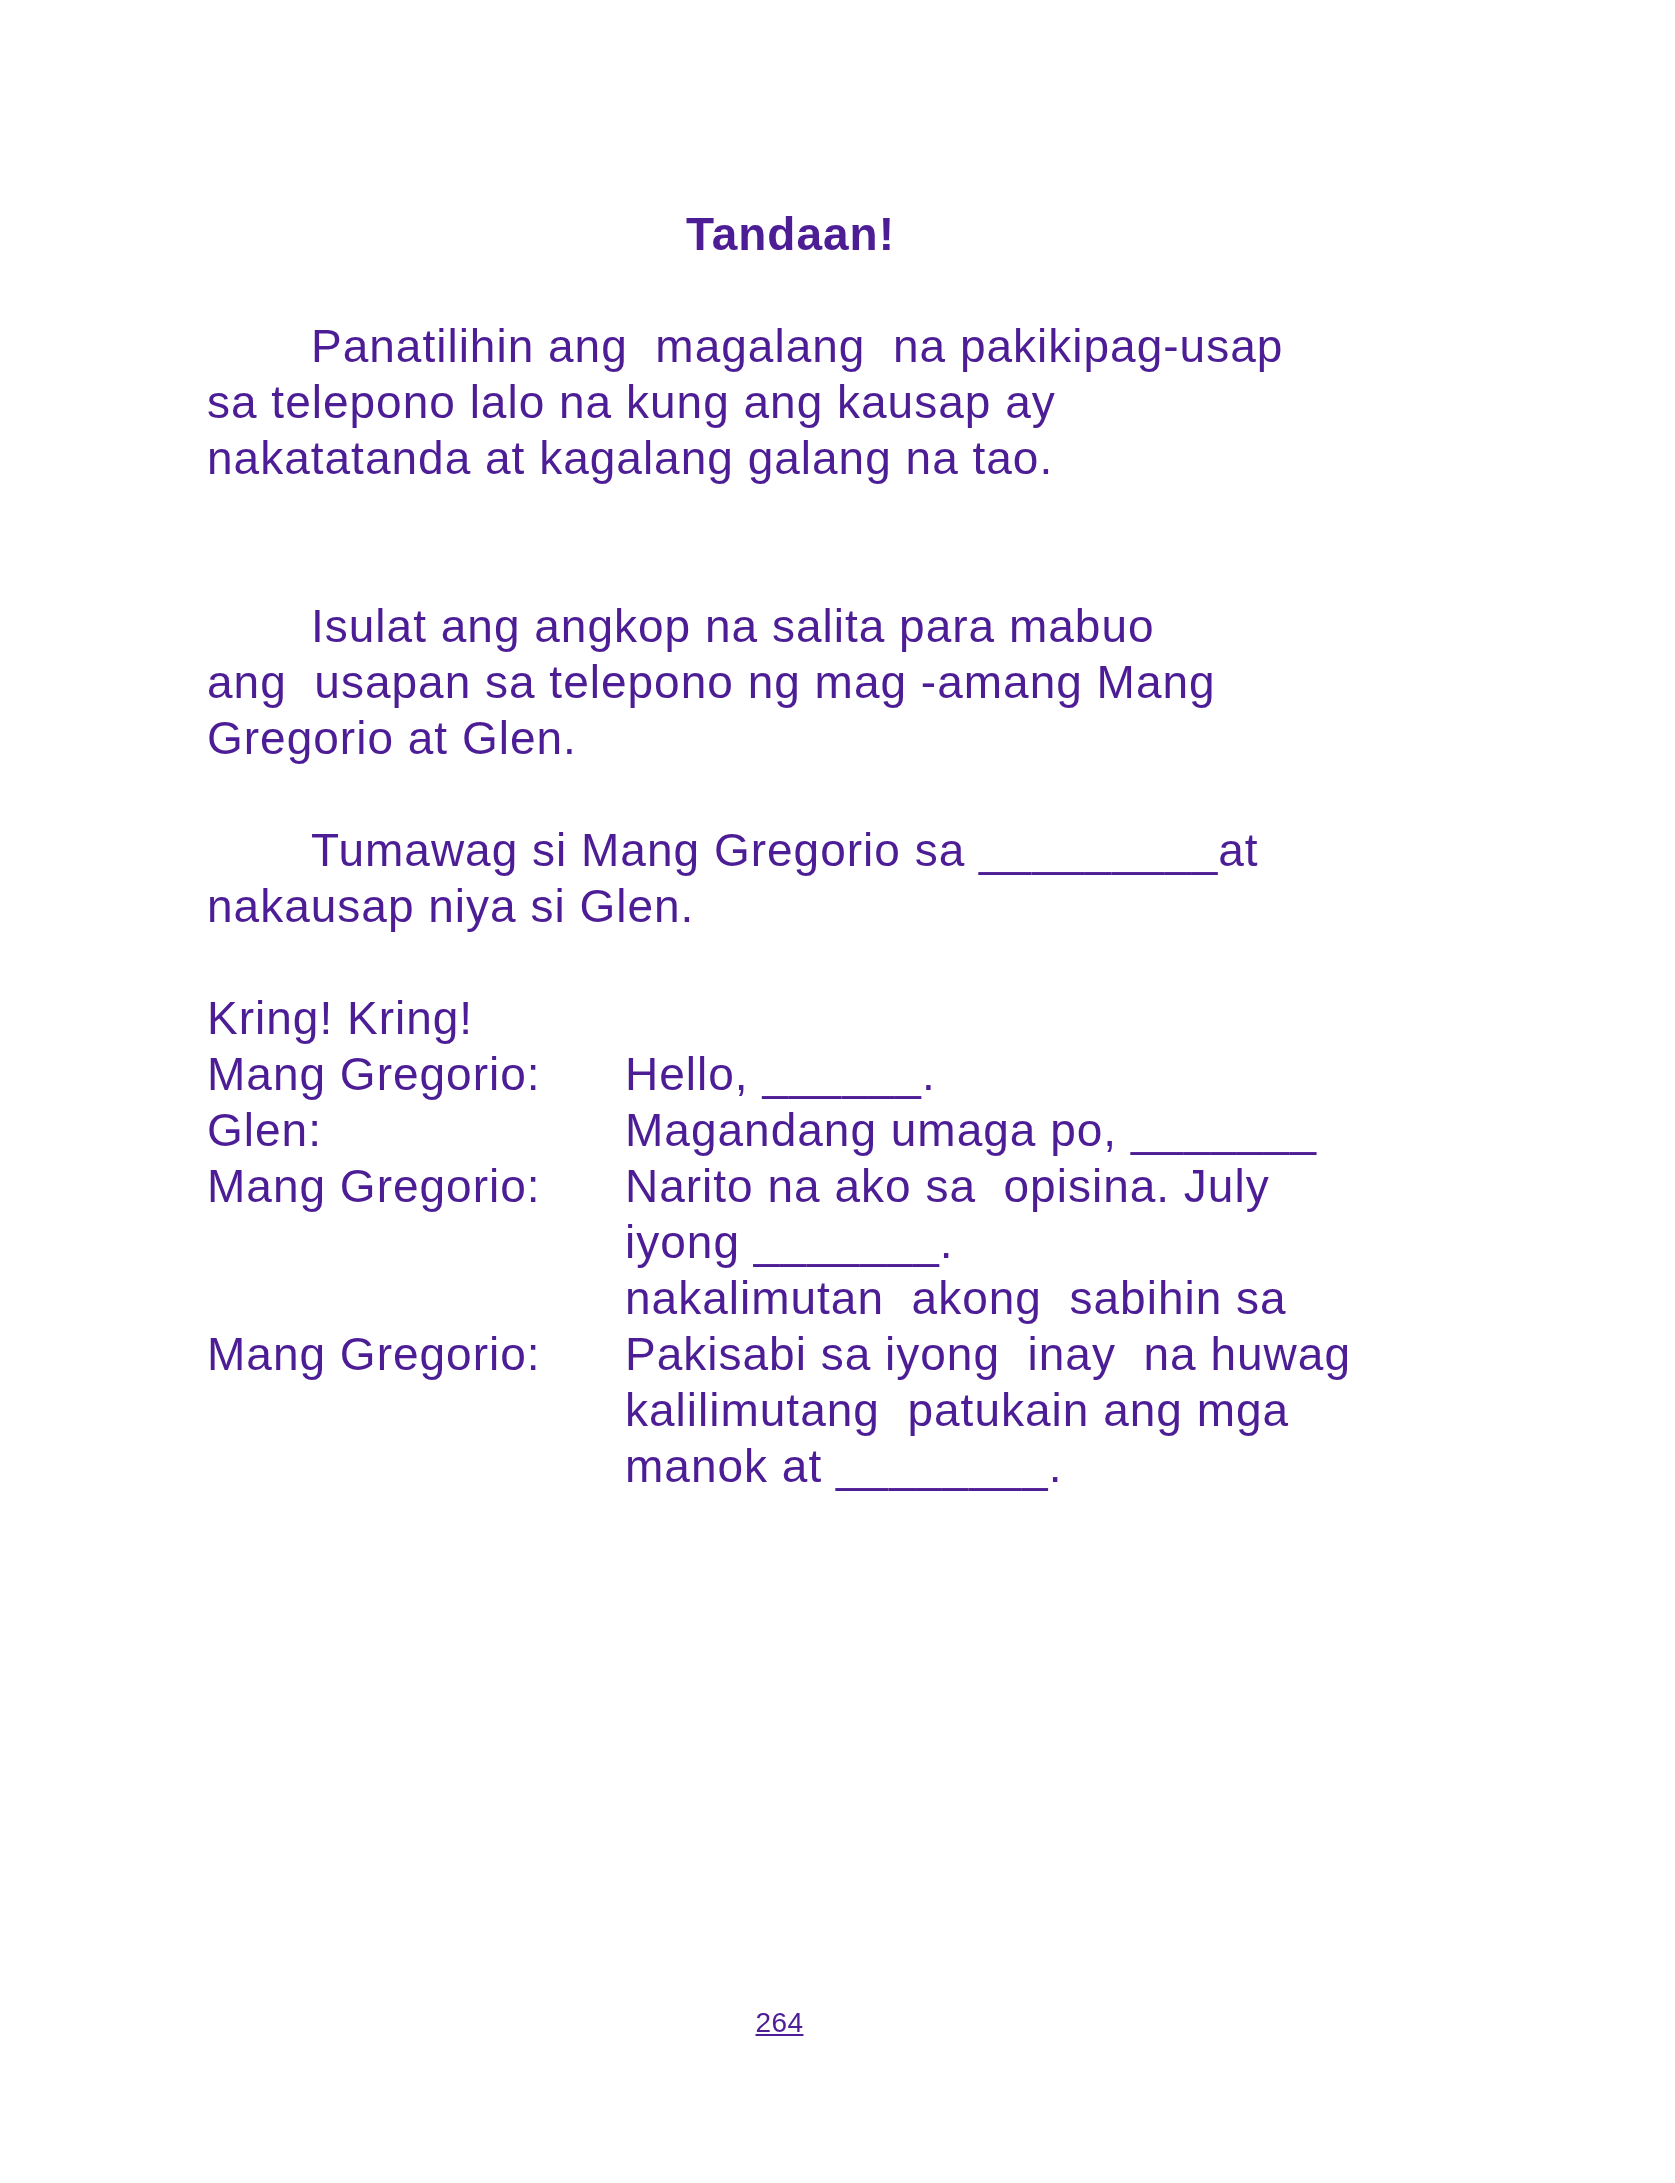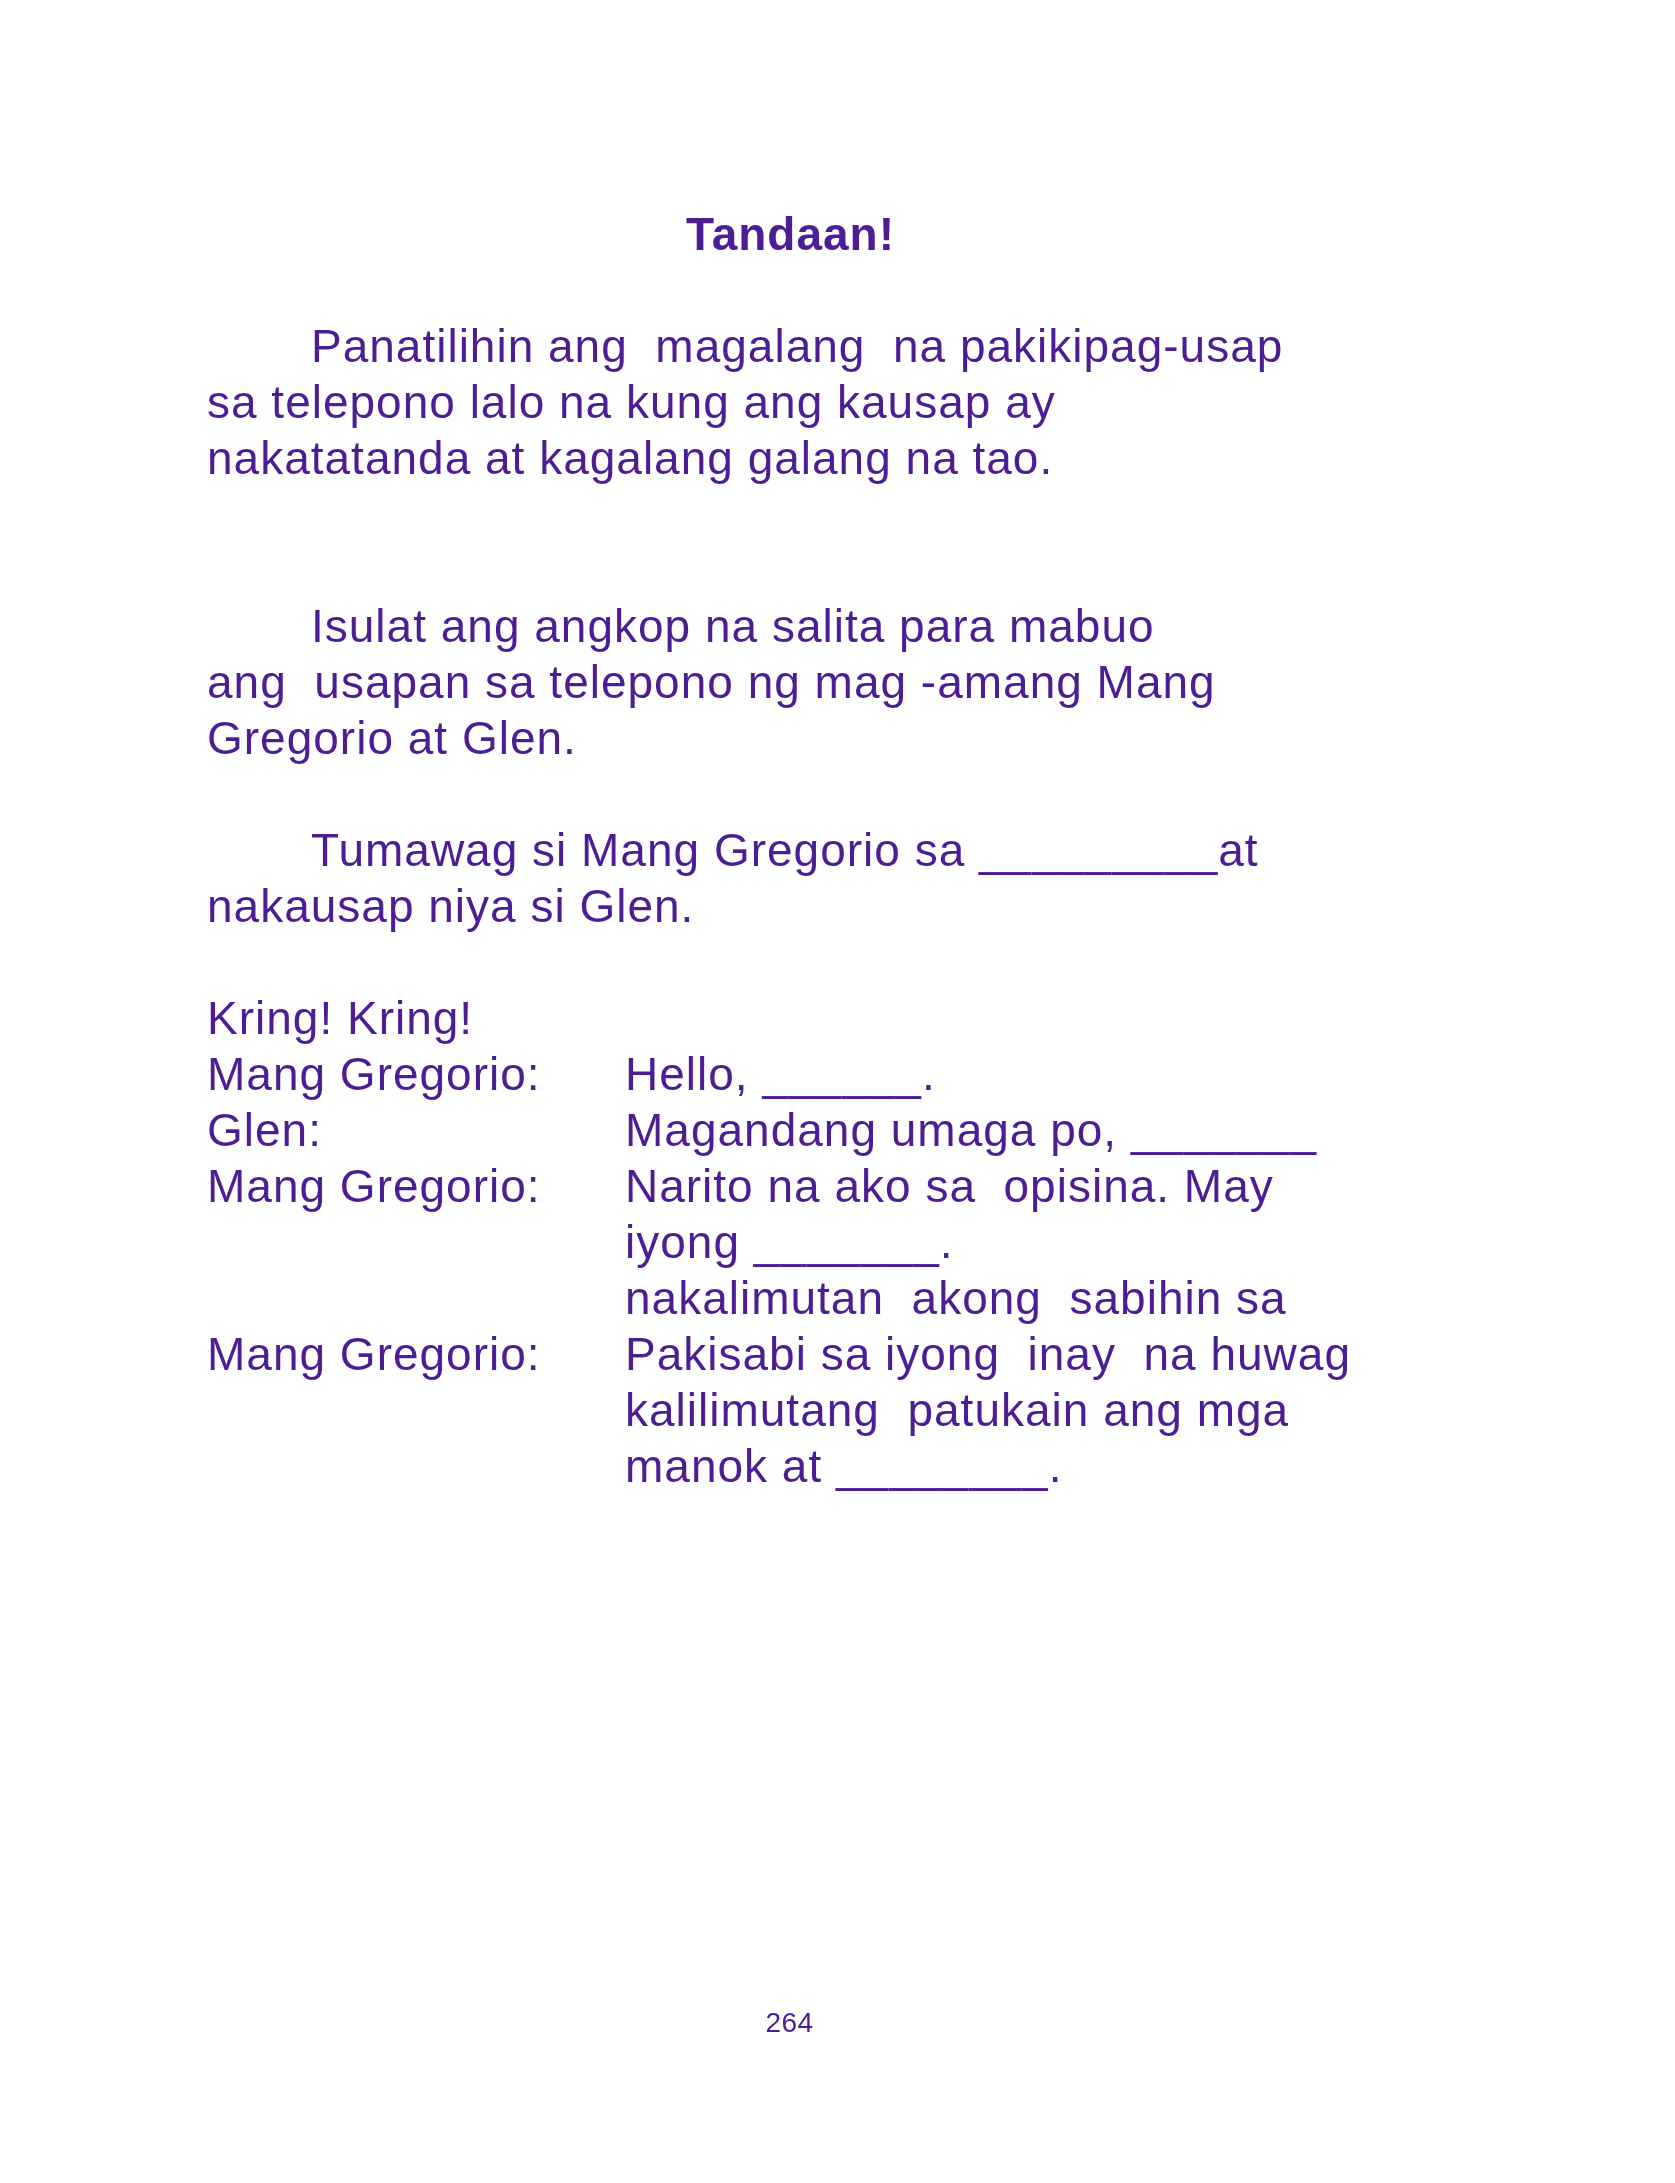--- a/index.html
+++ b/index.html
@@ -50,27 +50,28 @@
     gap: 11px;
   }
   .speaker {
     white-space: pre;
   }
   .dialogue-lines .line {
     white-space: pre;
   }
   .page-number {
     position: absolute;
-    left: 206px;
+    left: 196px;
     top: 2006px;
     width: 1167px;
     text-align: center;
     font-size: 28px;
     line-height: 33px;
     letter-spacing: 0.4px;
+    text-decoration: underline;
   }
 </style>
 </head>
 <body>
 
 <div class="page">
   <div class="content">
 
     <h1 class="heading">Tandaan!</h1>
 
@@ -108,21 +109,21 @@
     <div class="dialogue-row">
       <div class="speaker">Glen:</div>
       <div class="dialogue-lines">
         <p class="line">Magandang umaga po, _______</p>
       </div>
     </div>
 
     <div class="dialogue-row">
       <div class="speaker">Mang Gregorio:</div>
       <div class="dialogue-lines">
-        <p class="line">Narito na ako sa  opisina. May</p>
+        <p class="line">Narito na ako sa  opisina. July</p>
         <p class="line">iyong _______.</p>
         <p class="line">nakalimutan  akong  sabihin sa</p>
       </div>
     </div>
 
     <div class="dialogue-row">
       <div class="speaker">Mang Gregorio:</div>
       <div class="dialogue-lines">
         <p class="line">Pakisabi sa iyong  inay  na huwag</p>
         <p class="line">kalilimutang  patukain ang mga</p>

